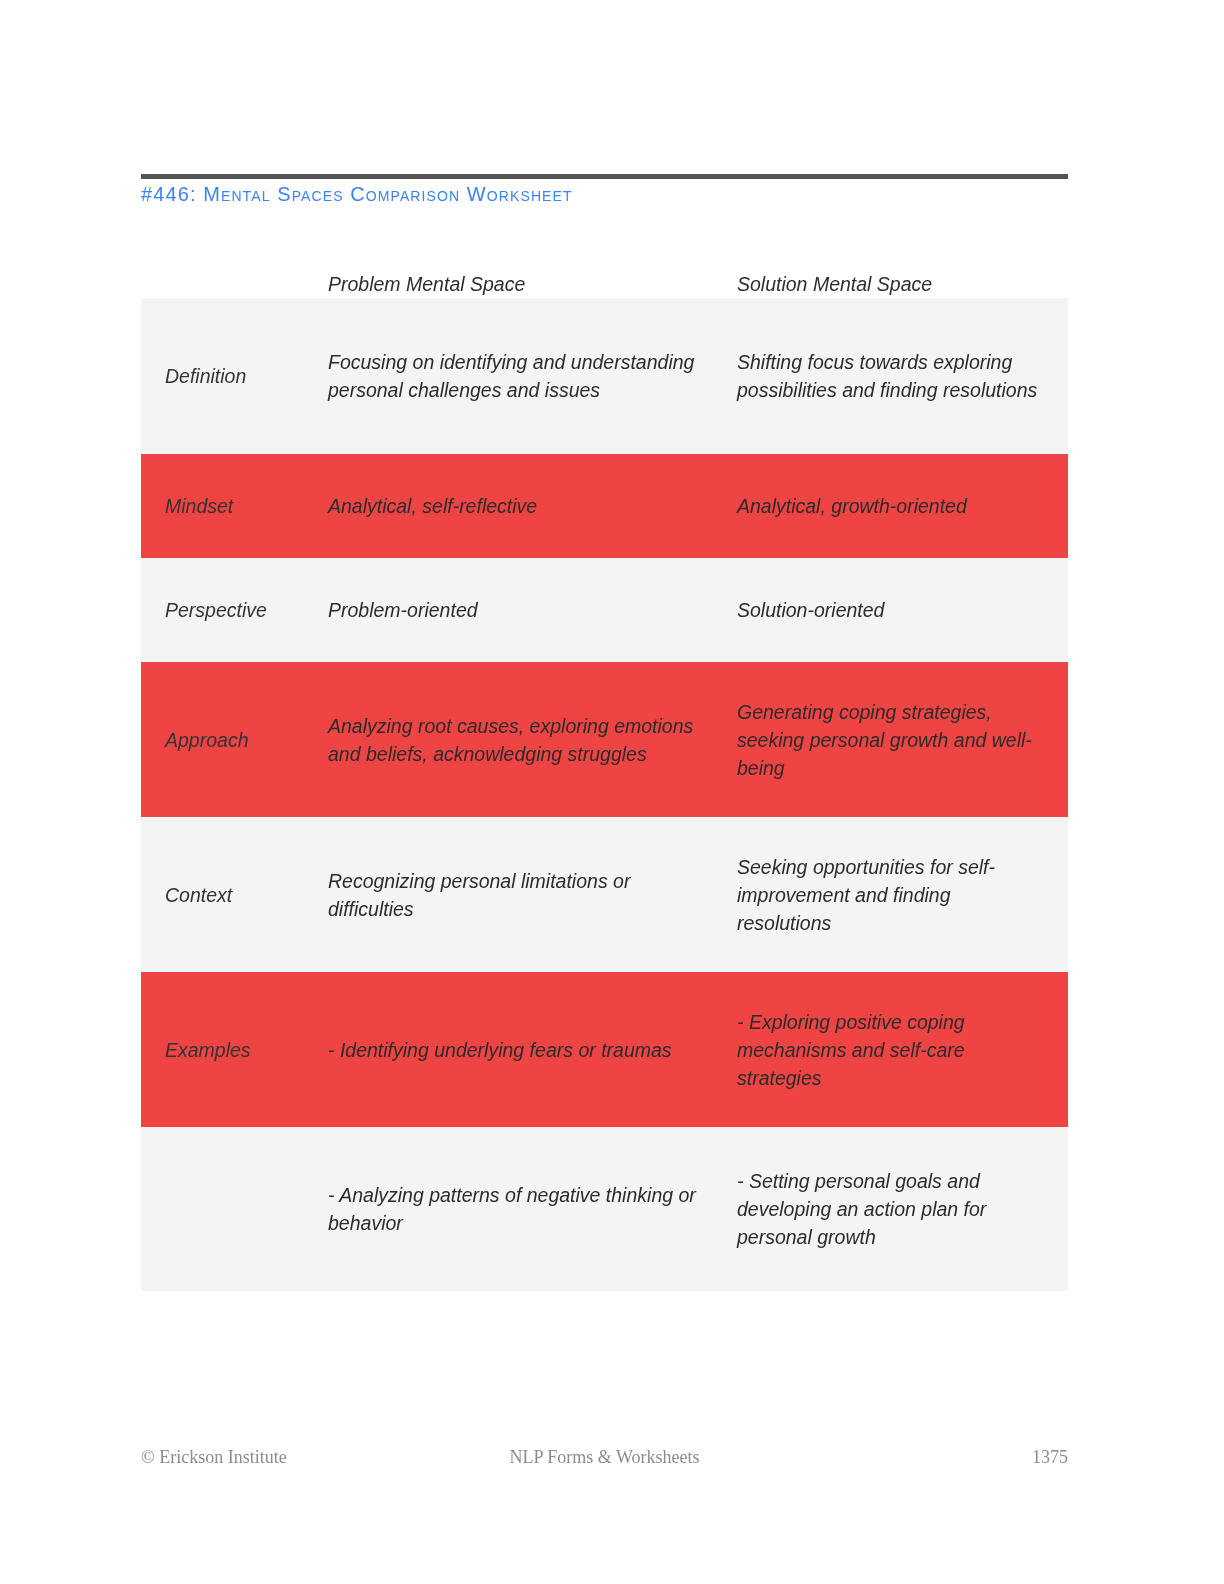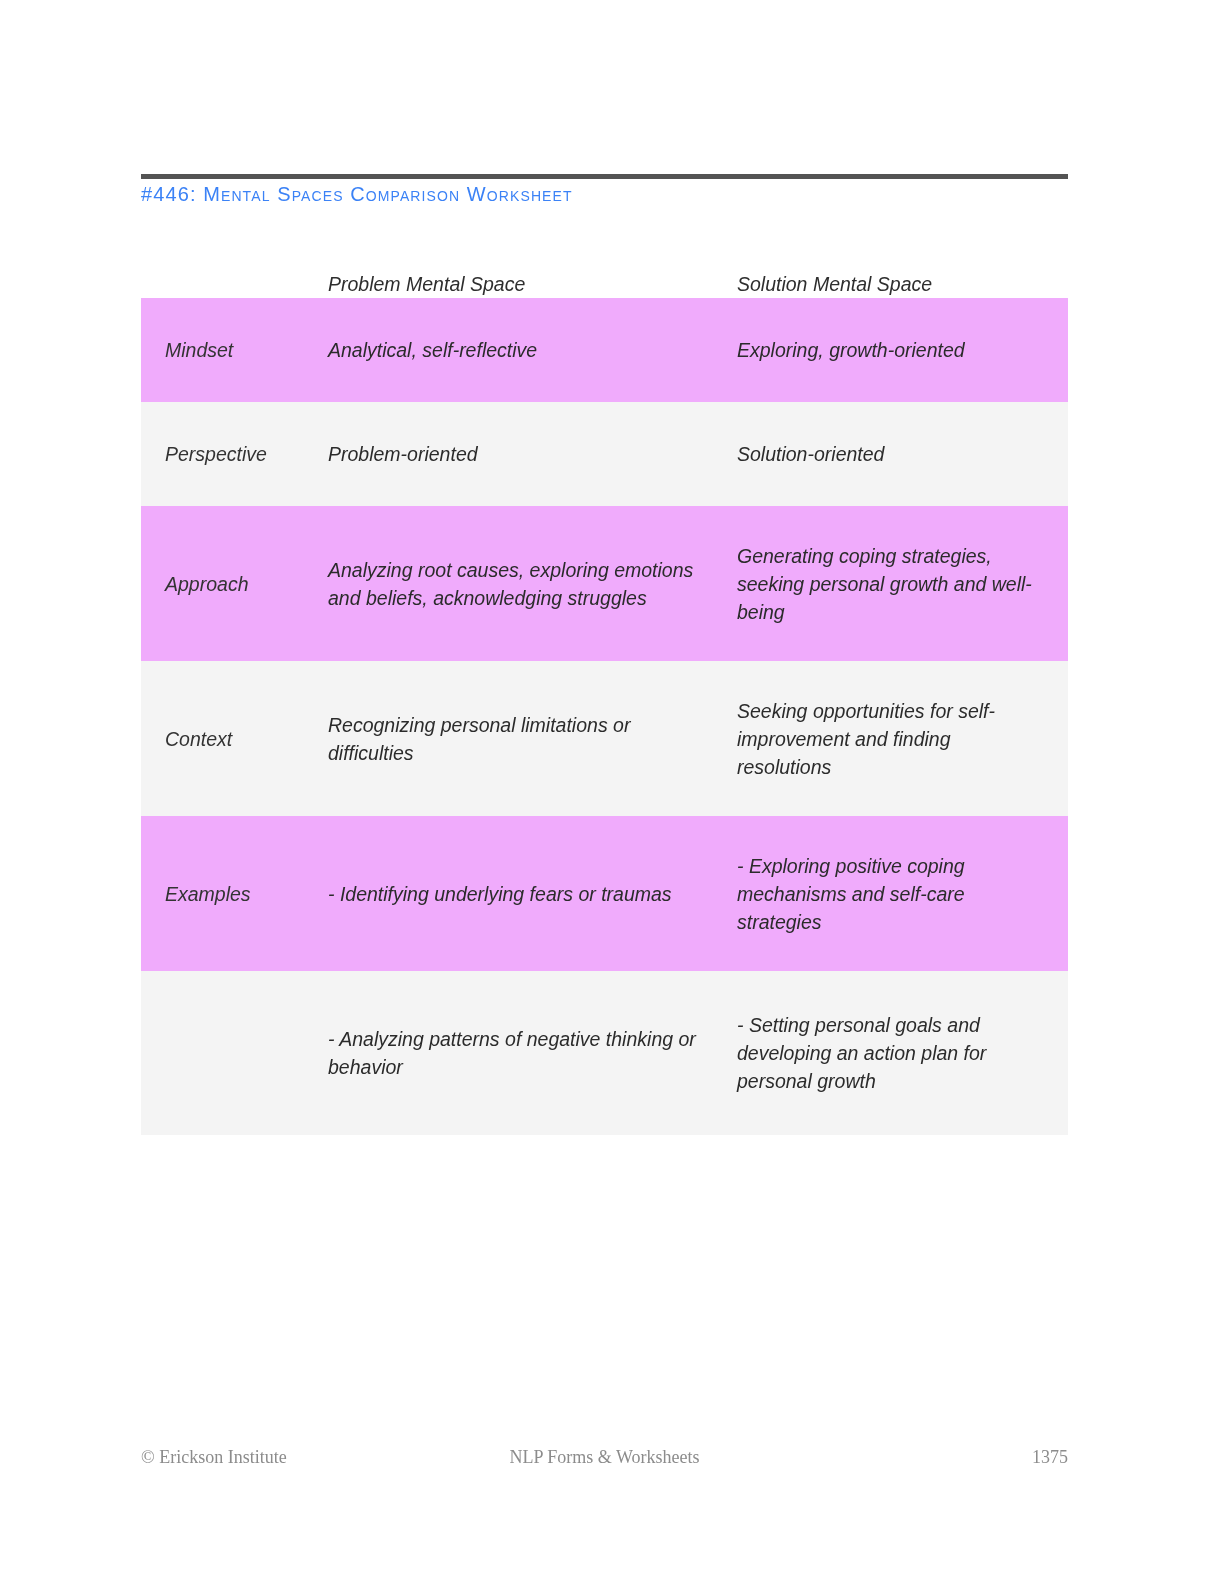--- a/index.html
+++ b/index.html
@@ -68,21 +68,21 @@
     vertical-align: middle;
     text-align: left;
     font-style: italic;
     font-weight: 400;
     color: #2e2e2e;
     font-size: 19.5px;
     line-height: 28px;
   }
 
   tr.shaded td { background: #f4f4f4; }
-  tr.plain  td { background: #f0abfc; }
+  tr.plain  td { background: #ef4444; }
 
   td.lbl {
     padding-left: 24px;
     font-size: 19.5px;
     color: #333333;
   }
   td.val {
     padding-right: 22px;
     font-size: 19.5px;
     color: #2b2b2b;
@@ -135,25 +135,30 @@
     </colgroup>
     <thead>
       <tr class="row-head">
         <th class="lbl"></th>
         <th class="val">Problem Mental Space</th>
         <th class="val">Solution Mental Space</th>
       </tr>
     </thead>
     <tbody>
 
+      <tr class="shaded r-def">
+        <td class="lbl">Definition</td>
+        <td class="val">Focusing on identifying and understanding personal challenges and issues</td>
+        <td class="val">Shifting focus towards exploring possibilities and finding resolutions</td>
+      </tr>
 
       <tr class="plain r-mind">
         <td class="lbl">Mindset</td>
         <td class="val">Analytical, self-reflective</td>
-        <td class="val">Exploring, growth-oriented</td>
+        <td class="val">Analytical, growth-oriented</td>
       </tr>
 
       <tr class="shaded r-persp">
         <td class="lbl">Perspective</td>
         <td class="val">Problem-oriented</td>
         <td class="val">Solution-oriented</td>
       </tr>
 
       <tr class="plain r-appr">
         <td class="lbl">Approach</td>

